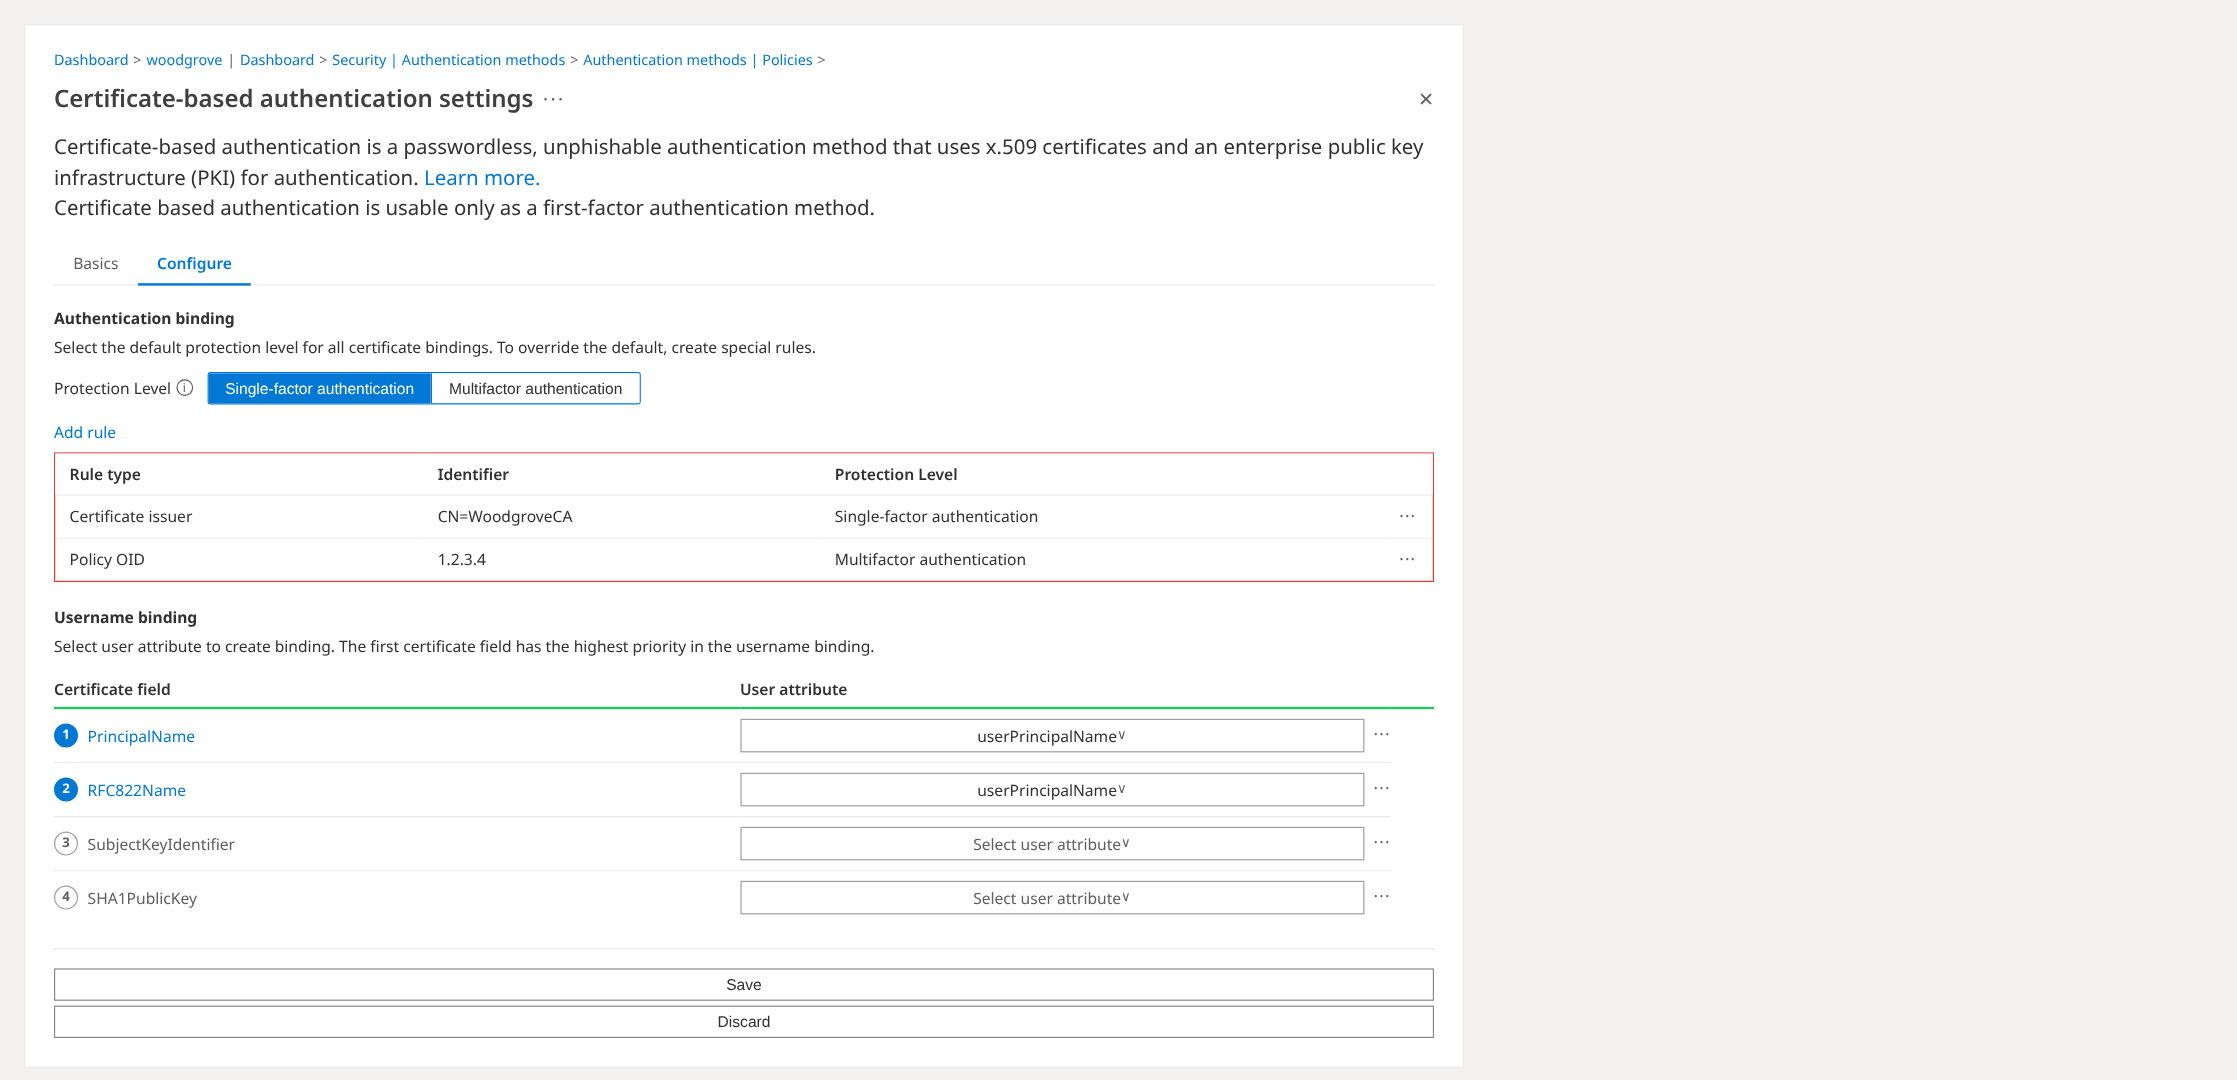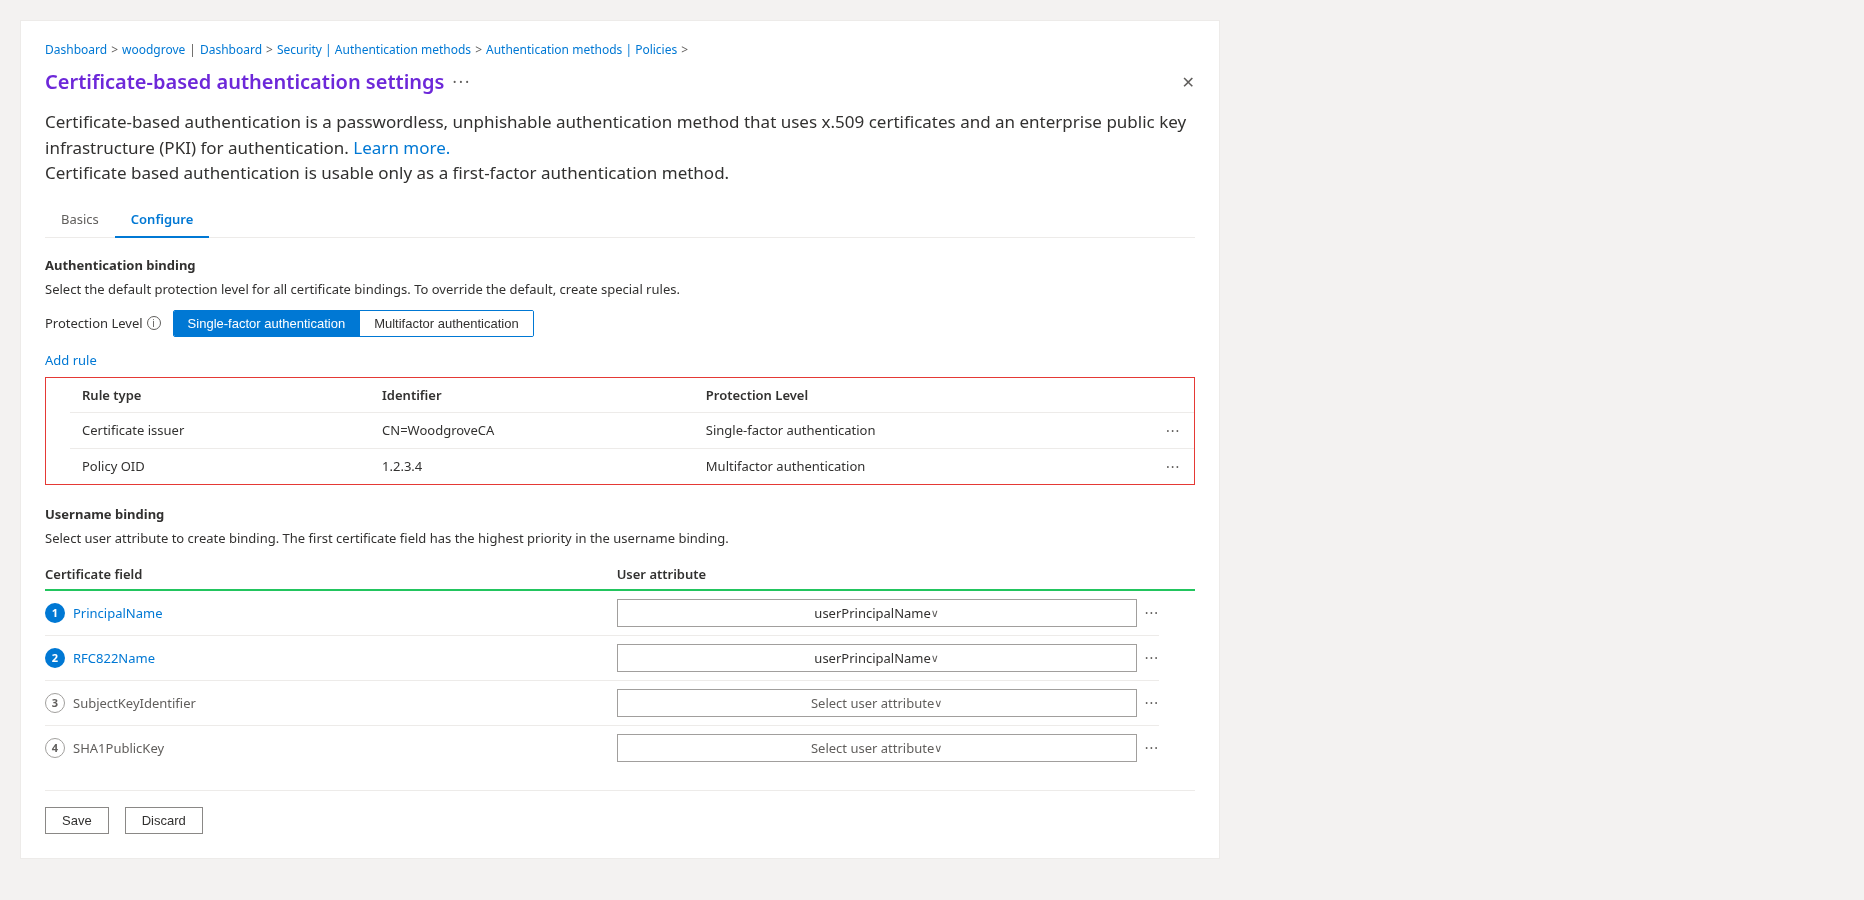--- a/index.html
+++ b/index.html
@@ -45,21 +45,21 @@
       margin-bottom: 14px;
     }
     .panel-title-row {
       display: flex;
       align-items: center;
       gap: 8px;
     }
     .panel-title {
       font-size: 20px;
       font-weight: 600;
-      color: #6d28d9;
+      color: #404040;
     }
     .more-icon {
       color: #605e5c;
       font-size: 16px;
       cursor: pointer;
       letter-spacing: 2px;
     }
     .close-icon {
       color: #605e5c;
       font-size: 16px;
@@ -157,21 +157,20 @@
       color: #0078d4;
       font-size: 13px;
       text-decoration: none;
       cursor: pointer;
       margin-bottom: 8px;
       display: inline-block;
     }
     .rules-table-wrapper {
       border: 1.5px solid #e53935;
       margin-bottom: 20px;
-      padding-left: 24px;
     }
     .rules-table {
       width: 100%;
       border-collapse: collapse;
     }
     .rules-table th {
       text-align: left;
       padding: 8px 12px;
       font-size: 13px;
       font-weight: 600;
@@ -276,24 +275,25 @@
       font-size: 11px;
     }
     .ellipsis-btn {
       color: #605e5c;
       cursor: pointer;
       font-size: 14px;
       letter-spacing: 1px;
     }
     .footer-actions {
       display: flex;
-      gap: 16px;
+      gap: 4px;
       margin-top: 20px;
       padding-top: 16px;
       border-top: 1px solid #edebe9;
+      flex-direction: column;
     }
     .btn {
       padding: 5px 16px;
       font-size: 13px;
       border: 1px solid #8a8886;
       background: #fff;
       color: #323130;
       cursor: pointer;
     }
   </style>

